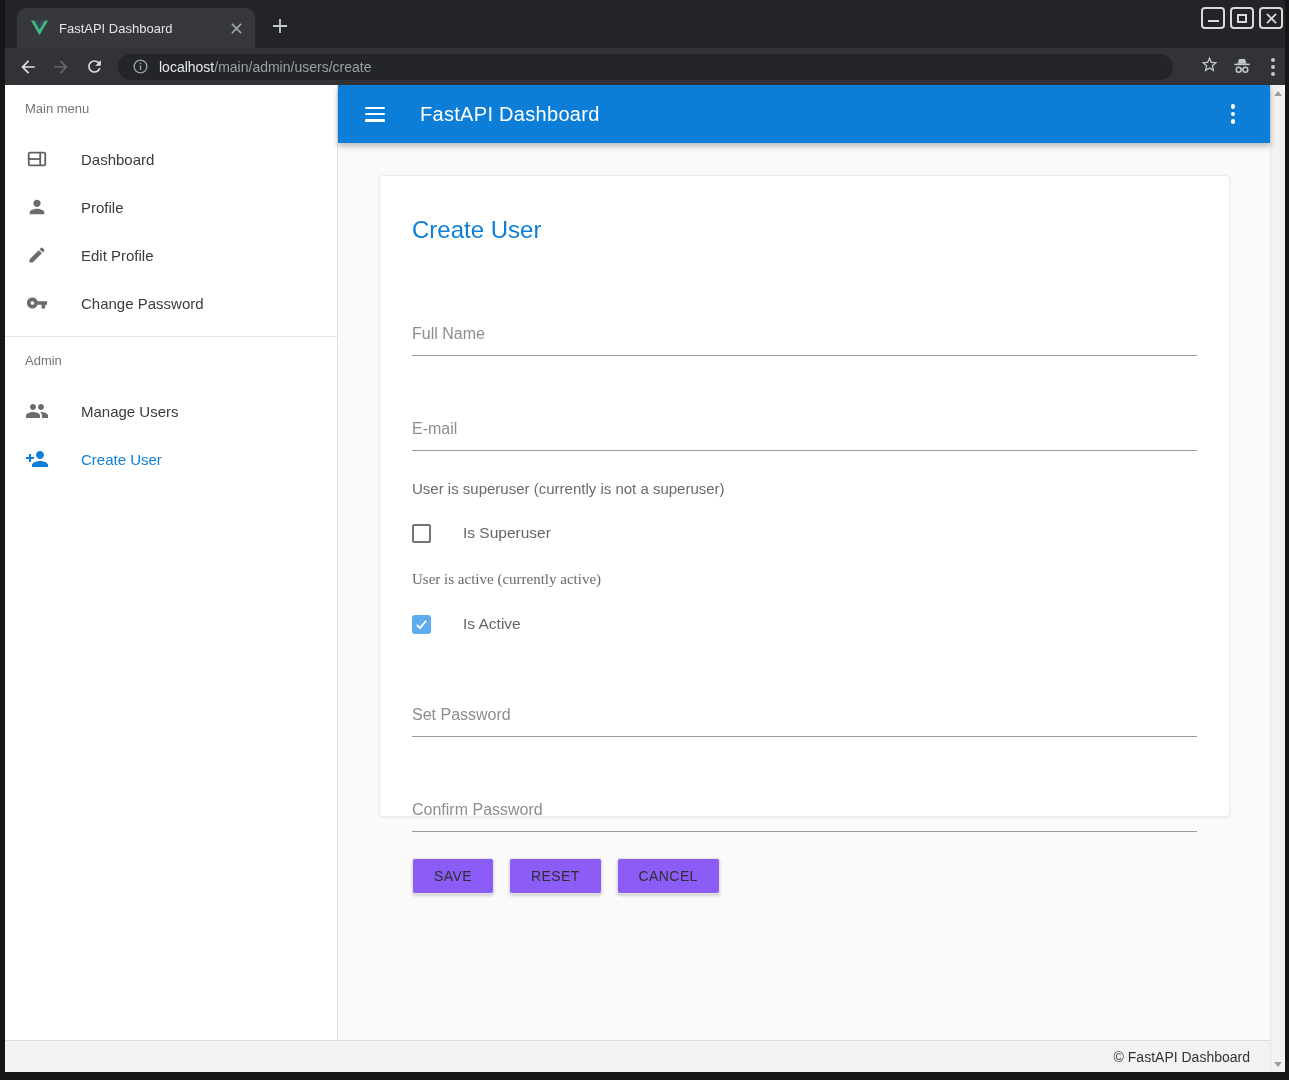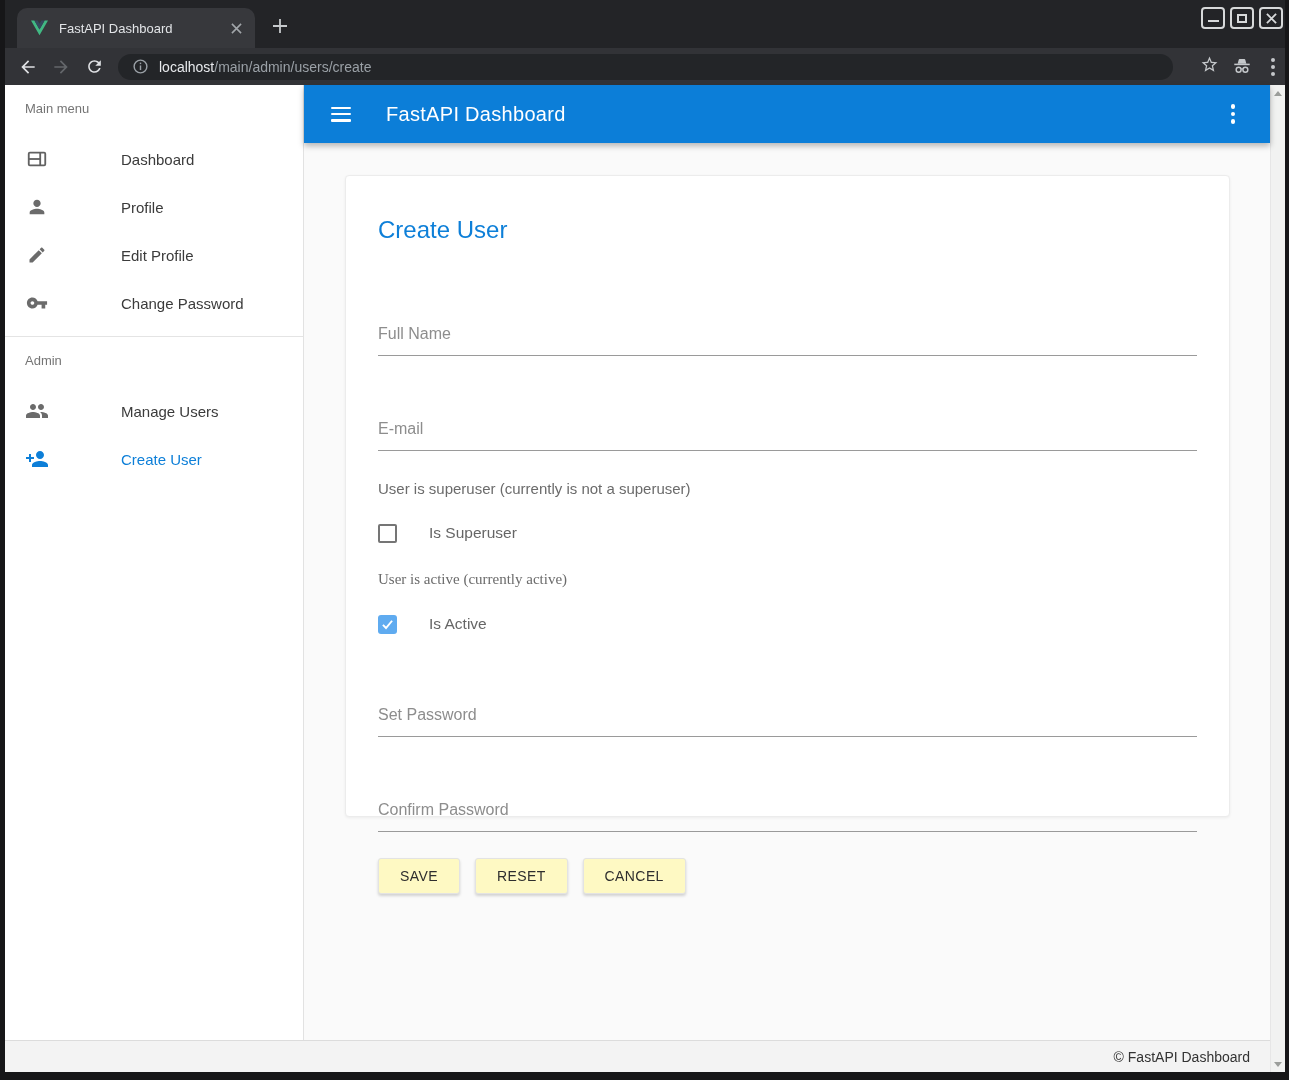--- a/index.html
+++ b/index.html
@@ -30,24 +30,24 @@
   .url-text { font-size:14px; margin-left:10px; white-space:nowrap; }
   .url-host { color:#e8eaed; } .url-path { color:#9aa0a6; }
   .toolbar-right { position:absolute; right:4px; display:flex; align-items:center; gap:12px; }
 
   
   .page { height:987px; background:#fafafa; position:relative; }
   .page-inner { height:100%; margin-right:15px; display:flex; flex-direction:column; }
   .page-body { flex:1; display:flex; min-height:0; }
 
   
-  .sidebar { width:299px; background:#ffffff; border-right:1px solid #e2e2e2; display:flex; flex-direction:column; padding-top:16px; }
+  .sidebar { width:333px; background:#ffffff; border-right:1px solid #e2e2e2; display:flex; flex-direction:column; padding-top:16px; }
   .section-label { font-size:13px; color:#757575; padding-left:20px; height:18px; }
   .side-items { margin-top:16px; }
-  .side-item { height:48px; display:flex; align-items:center; padding-left:20px; cursor:pointer;gap:40px; }
+  .side-item { height:48px; display:flex; align-items:center; padding-left:20px; cursor:pointer; }
   .side-item .ic { width:24px; height:24px; display:flex; align-items:center; justify-content:center; flex:0 0 auto; }
   .side-item .lbl { margin-left:32px; font-size:15px; color:#3b3b3b; }
   .side-item.active .lbl { color:#0d7fd8; }
   .side-divider { border-top:1px solid #e4e4e4; margin-top:9px; }
   .section-label.admin { margin-top:16px; }
   .sidebar-bottom { margin-top:auto; padding-bottom:5px; }
 
   
   .main { flex:1; display:flex; flex-direction:column; min-width:0; }
   .appbar { height:58px; background:#0c7ed8; display:flex; align-items:center; position:relative; z-index:2;
@@ -72,21 +72,21 @@
   .note-superuser { margin-top:29px; }
   .note-active, .check-gap { margin-top:27px;font-family:Liberation Serif, serif; }
   .check-row { display:flex; align-items:center; margin-top:25px; height:22px;gap:17px; }
   .checkbox { width:19px; height:19px; border:2px solid #757575; border-radius:2px; cursor:pointer; flex:0 0 auto;
               display:flex; align-items:center; justify-content:center; }
   .checkbox.checked { border:none; background:#5fabf0; border-radius:3px; }
   .check-label { margin-left:15px; font-size:15.5px; color:#666; }
   .field-setpw { margin-top:46px; }
   .field-confirmpw { margin-top:39px; }
   .btn-row { margin-top:26px; display:flex; gap:15px; }
-  .btn { height:36px; padding:0 21px; background:#fef9c3; border:1px solid #e3e3e3; border-radius:3px;
+  .btn { height:36px; padding:0 21px; background:#8b5cf6; border:1px solid #e3e3e3; border-radius:3px;
          box-shadow:0 2px 3px rgba(0,0,0,0.16); font-size:14px; font-weight:500; letter-spacing:0.4px;
          color:#2e2e2e; cursor:pointer; font-family:"Liberation Sans",sans-serif; }
 
   
   .page-footer { height:32px; background:#f3f3f3; border-top:1px solid #dcdcdc; display:flex; align-items:center; justify-content:flex-end; padding-right:20px; }
   .page-footer span { font-size:14px; color:#333; }
 
   
   .scrollbar { position:absolute; right:0; top:0; bottom:0; width:15px; background:#f1f2f1; border-left:1px solid #e6e6e6; }
   .sb-arrow { position:absolute; left:0; width:100%; height:14px; display:flex; align-items:center; justify-content:center; }

